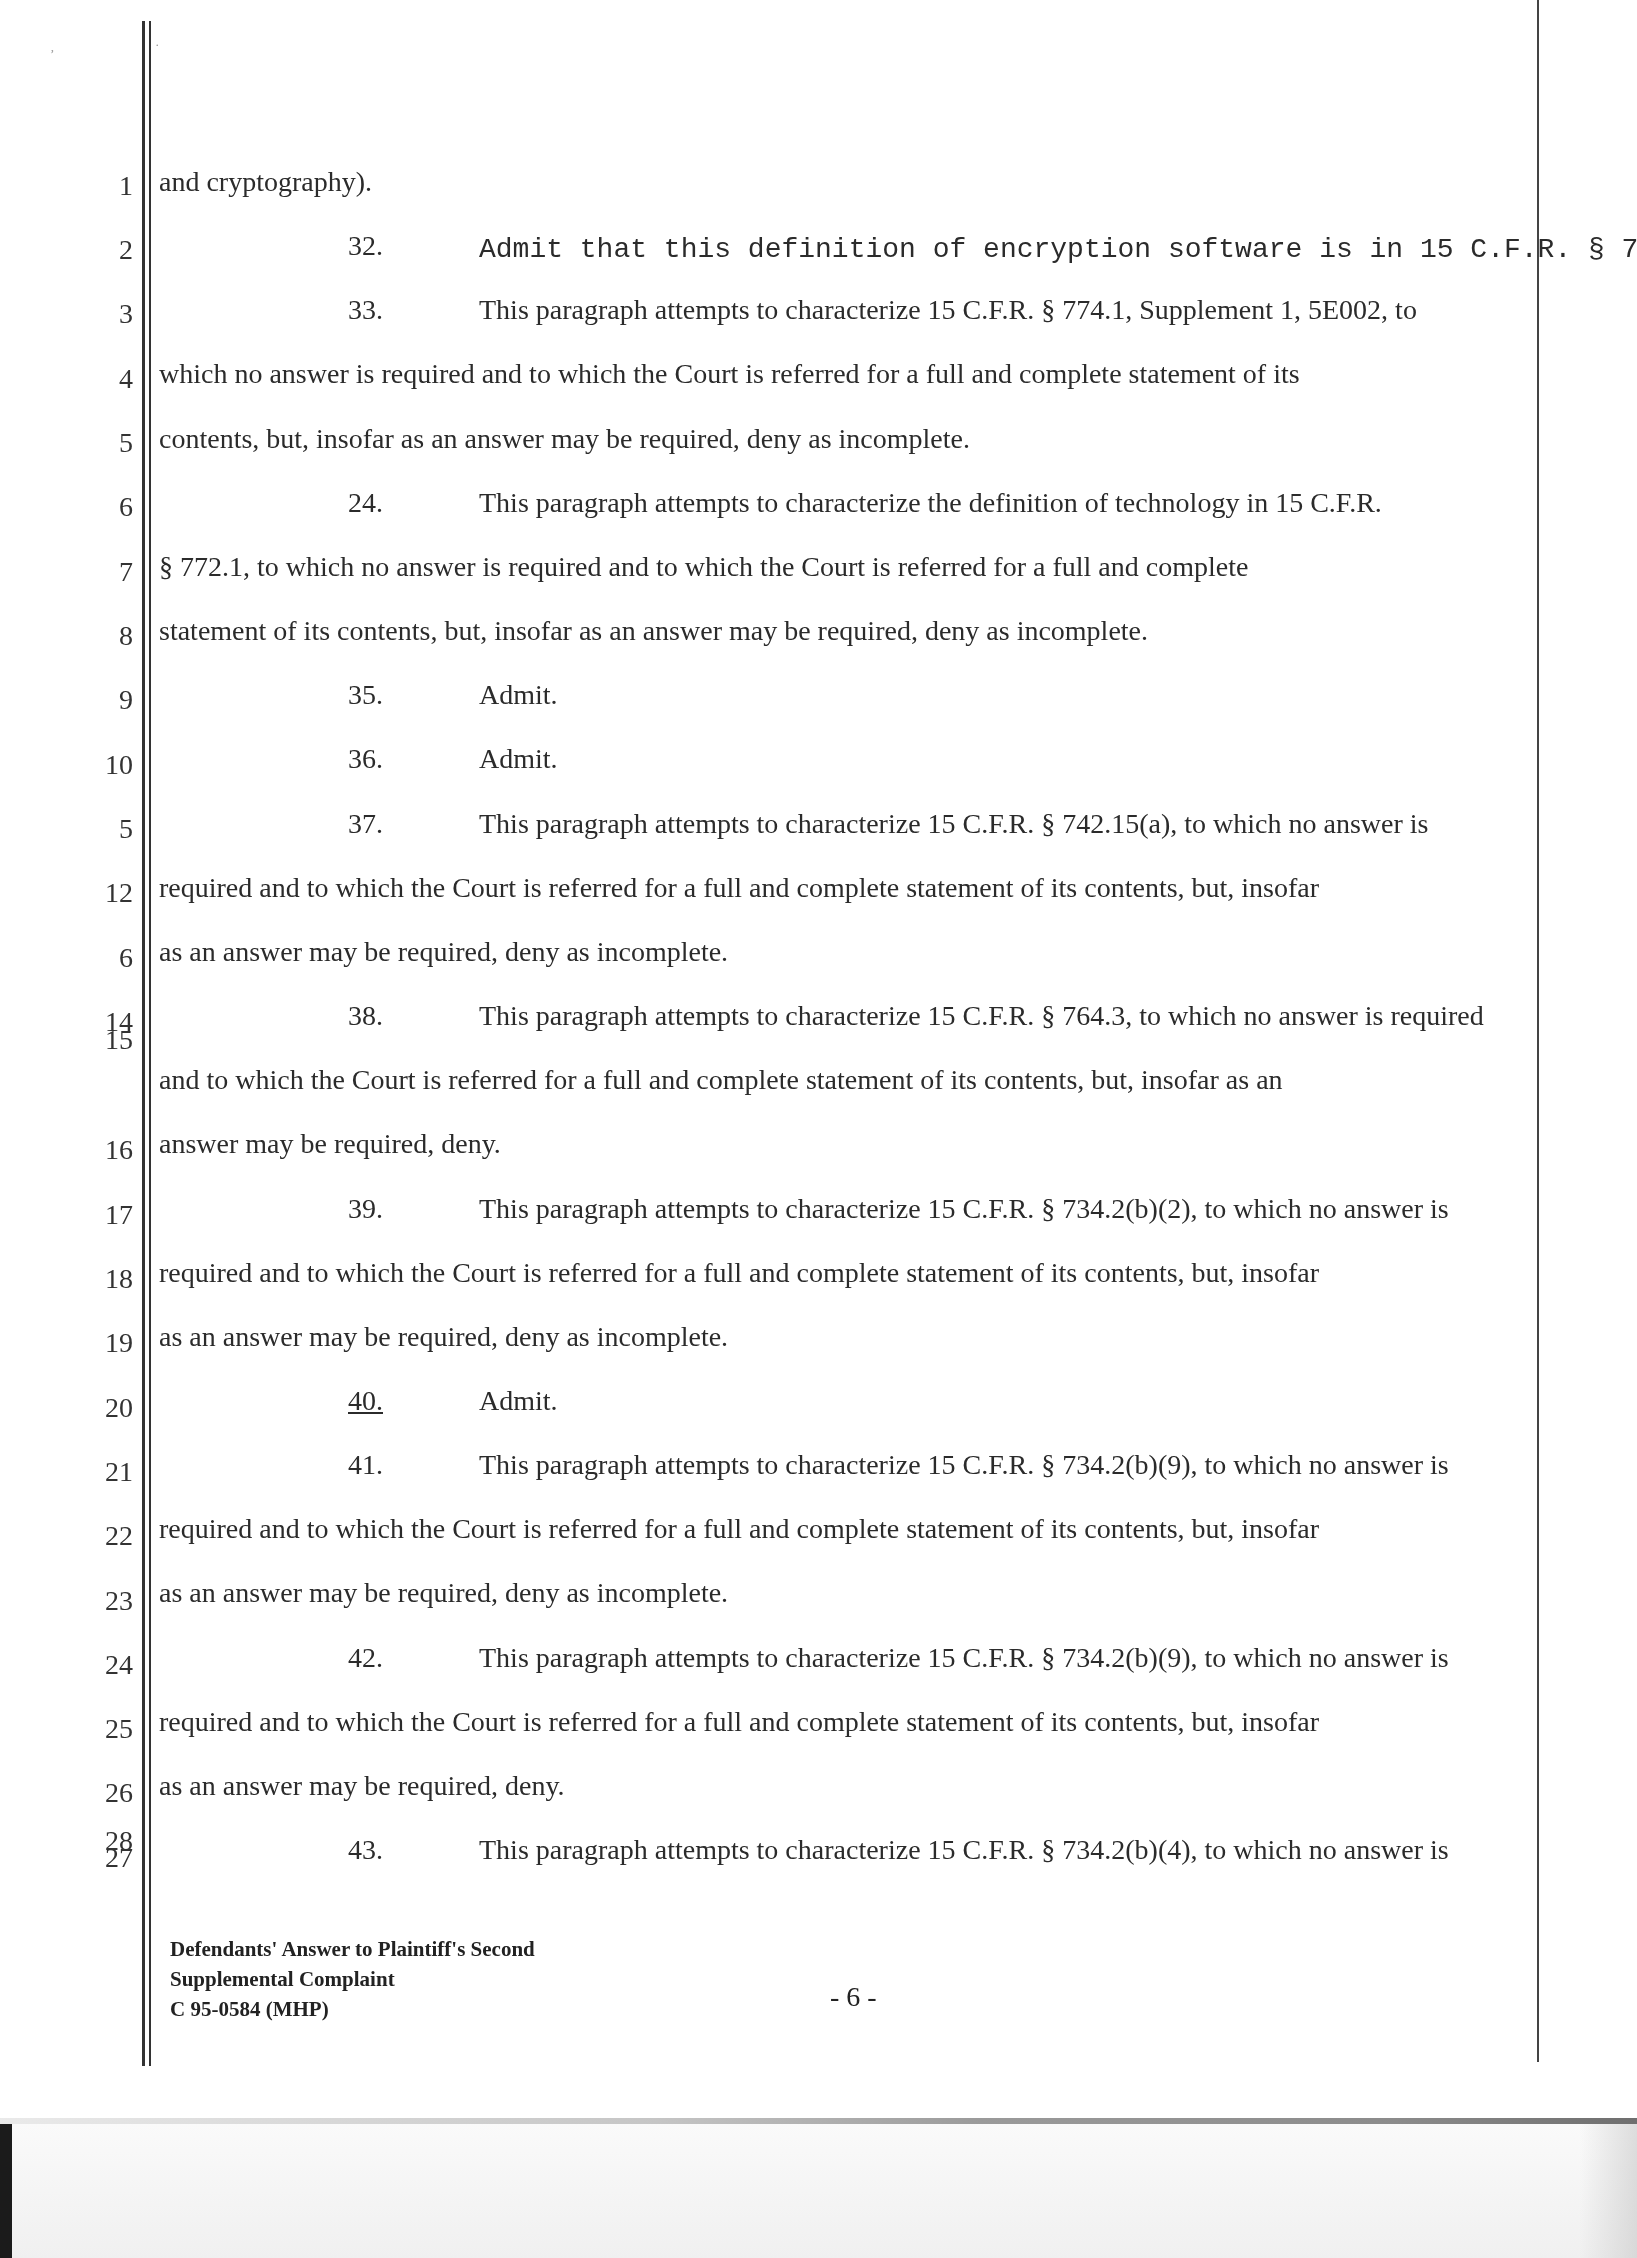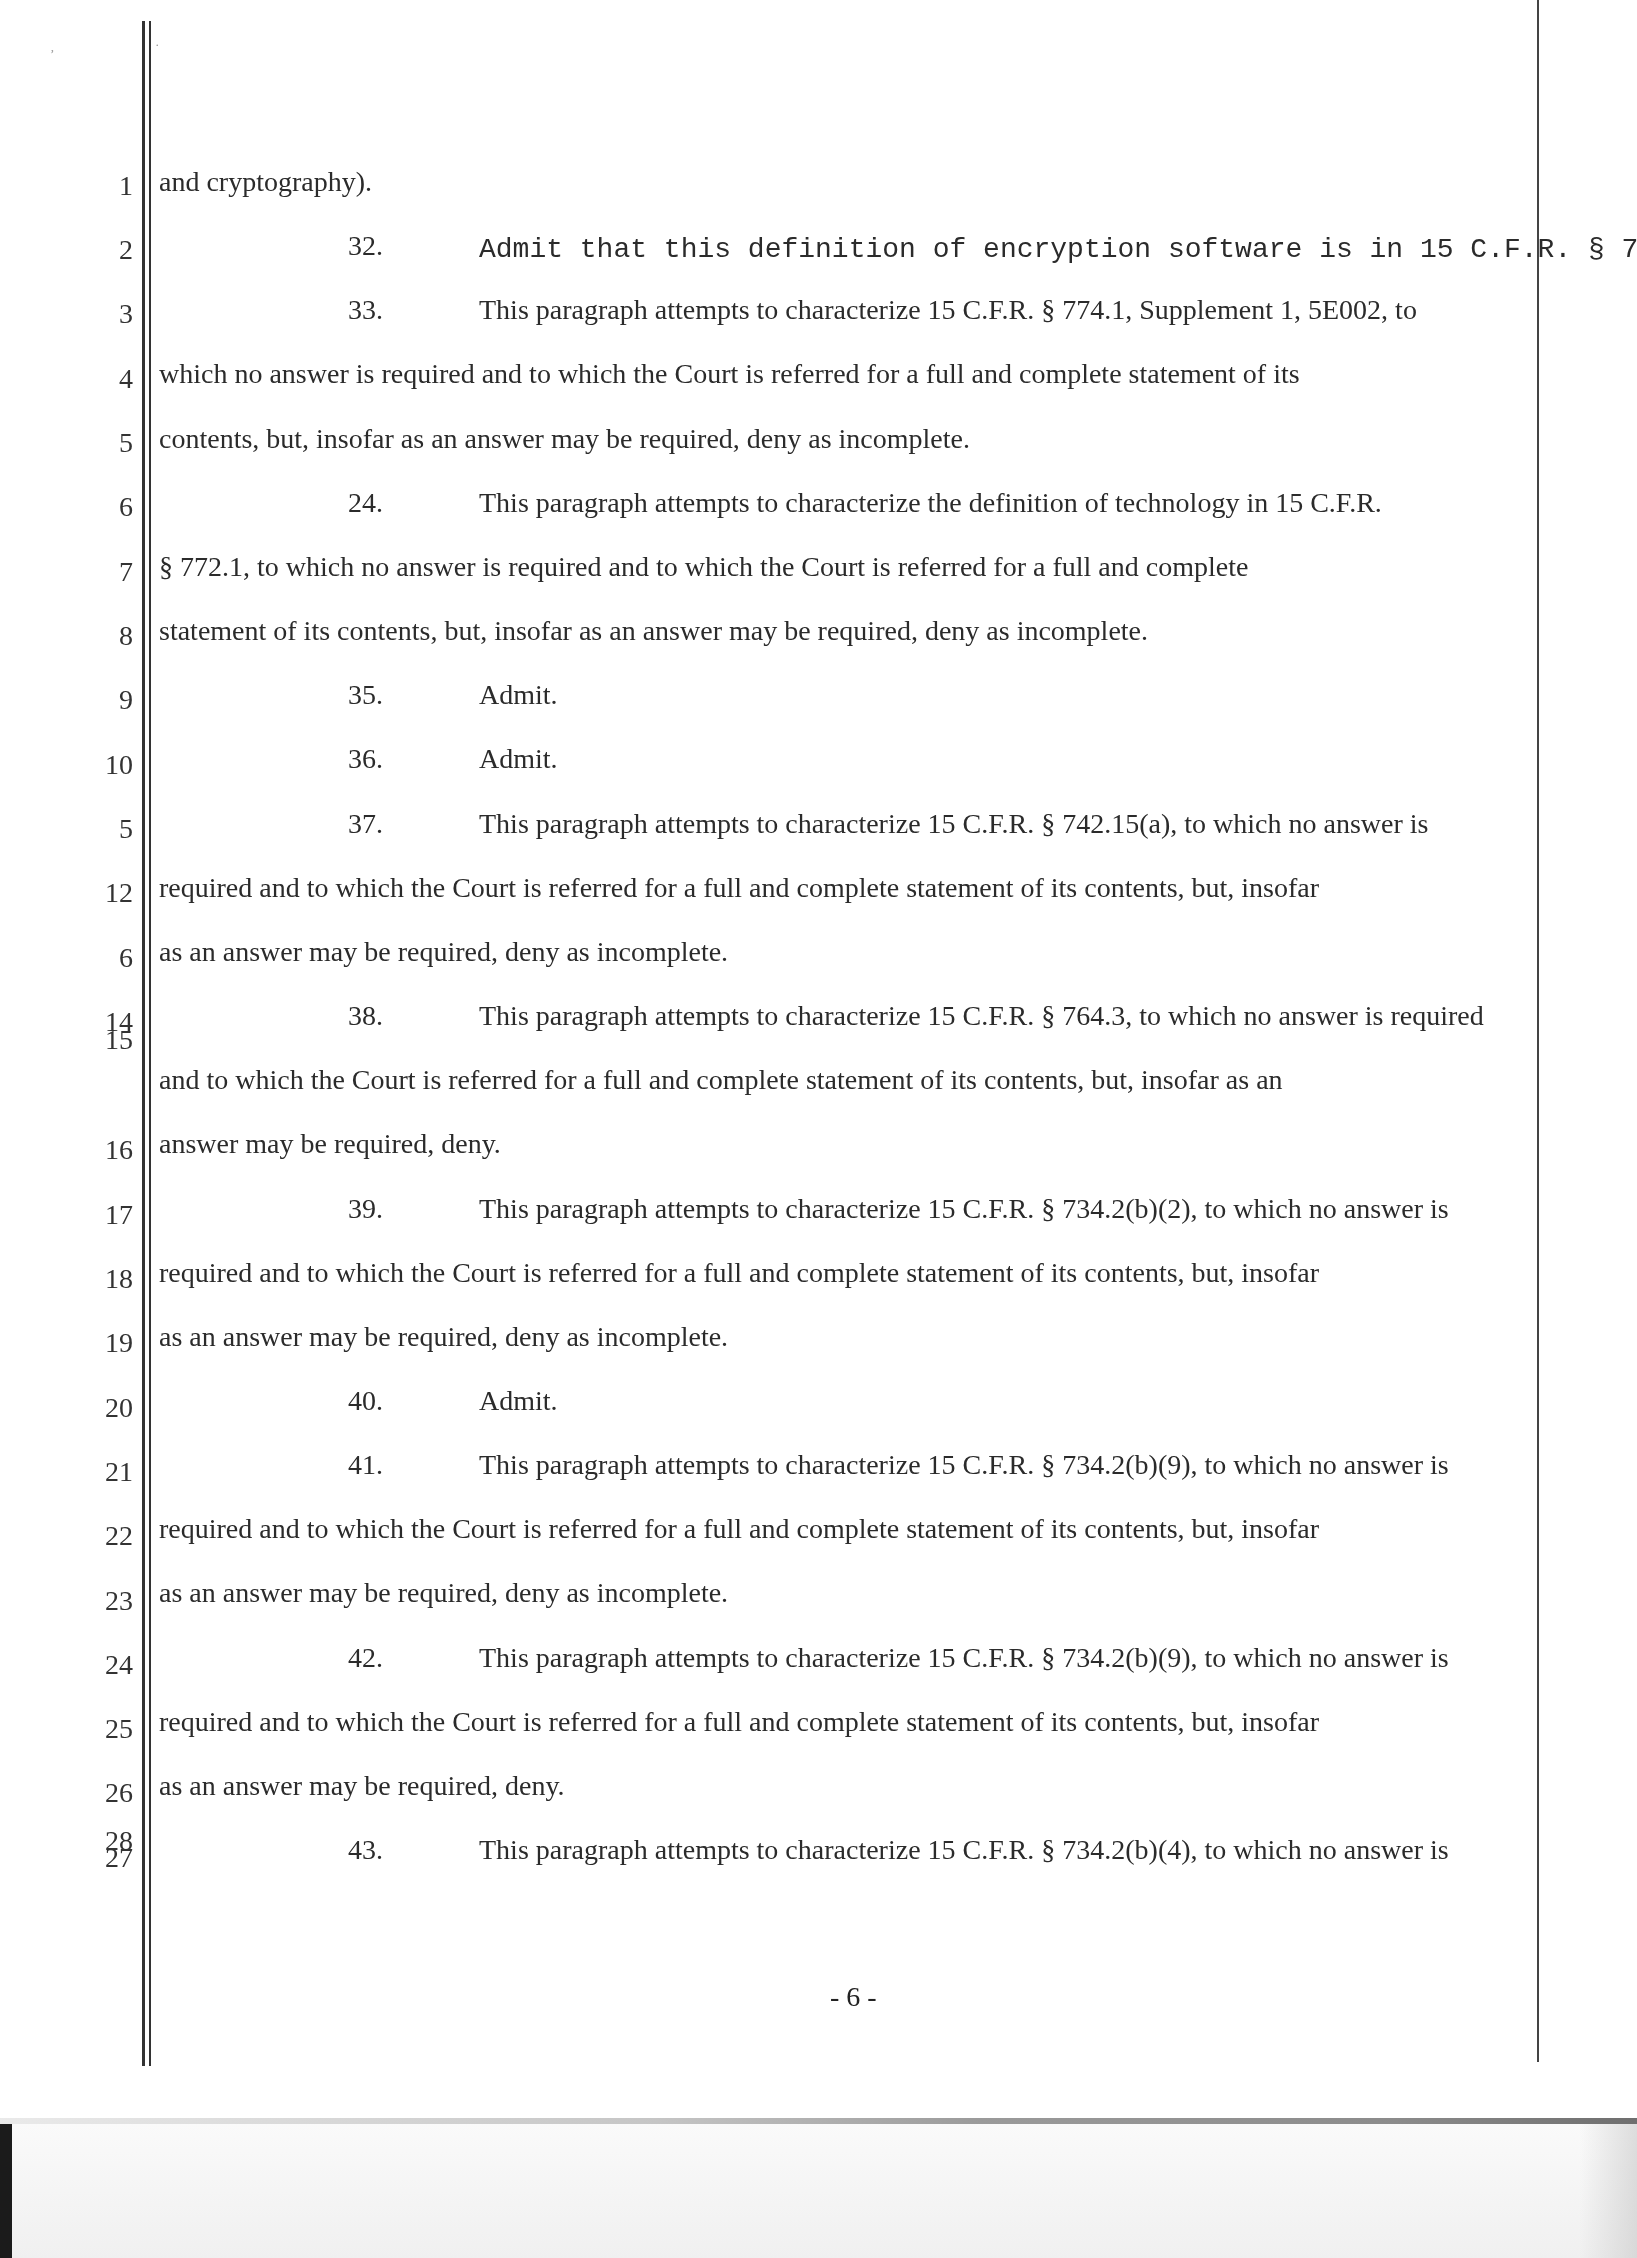--- a/index.html
+++ b/index.html
@@ -91,34 +91,39 @@
       <span class="line" style="left: 159px; top: 874px;">required and to which the Court is referred for a full and complete statement of its contents, but, insofar</span>
       <span class="line" style="left: 159px; top: 938px;">as an answer may be required, deny as incomplete.</span>
       <span class="num" style="left: 348px; top: 1002px;">38.</span>
       <span class="line" style="left: 479px; top: 1002px;">This paragraph attempts to characterize 15 C.F.R. § 764.3, to which no answer is required</span>
       <span class="line" style="left: 159px; top: 1066px;">and to which the Court is referred for a full and complete statement of its contents, but, insofar as an</span>
       <span class="line" style="left: 159px; top: 1130px;">answer may be required, deny.</span>
       <span class="num" style="left: 348px; top: 1195px;">39.</span>
       <span class="line" style="left: 479px; top: 1195px;">This paragraph attempts to characterize 15 C.F.R. § 734.2(b)(2), to which no answer is</span>
       <span class="line" style="left: 159px; top: 1259px;">required and to which the Court is referred for a full and complete statement of its contents, but, insofar</span>
       <span class="line" style="left: 159px; top: 1323px;">as an answer may be required, deny as incomplete.</span>
-      <span class="num" style="left: 348px; top: 1387px;">40.</span>
+      <span class="num" style="left: 348px; top: 1387px; text-decoration: underline;">40.</span>
       <span class="line" style="left: 479px; top: 1387px;">Admit.</span>
       <span class="num" style="left: 348px; top: 1451px;">41.</span>
       <span class="line" style="left: 479px; top: 1451px;">This paragraph attempts to characterize 15 C.F.R. § 734.2(b)(9), to which no answer is</span>
       <span class="line" style="left: 159px; top: 1515px;">required and to which the Court is referred for a full and complete statement of its contents, but, insofar</span>
       <span class="line" style="left: 159px; top: 1579px;">as an answer may be required, deny as incomplete.</span>
       <span class="num" style="left: 348px; top: 1644px;">42.</span>
       <span class="line" style="left: 479px; top: 1644px;">This paragraph attempts to characterize 15 C.F.R. § 734.2(b)(9), to which no answer is</span>
       <span class="line" style="left: 159px; top: 1708px;">required and to which the Court is referred for a full and complete statement of its contents, but, insofar</span>
       <span class="line" style="left: 159px; top: 1772px;">as an answer may be required, deny.</span>
       <span class="num" style="left: 348px; top: 1836px;">43.</span>
       <span class="line" style="left: 479px; top: 1836px;">This paragraph attempts to characterize 15 C.F.R. § 734.2(b)(4), to which no answer is</span>
     </div>
 
+  <div class="footer">
+    <div>Defendants' Answer to Plaintiff's Second</div>
+    <div>Supplemental Complaint</div>
+    <div>C 95-0584 (MHP)</div>
+  </div>
   <div class="pagenum">- 6 -</div>
 </div>
 
 <div class="scan-edge"></div>
 <div class="scan-bottom"></div>
 <div class="scan-strip"></div>
 <div class="scan-right-shade"></div>
 
 
 </body></html>

